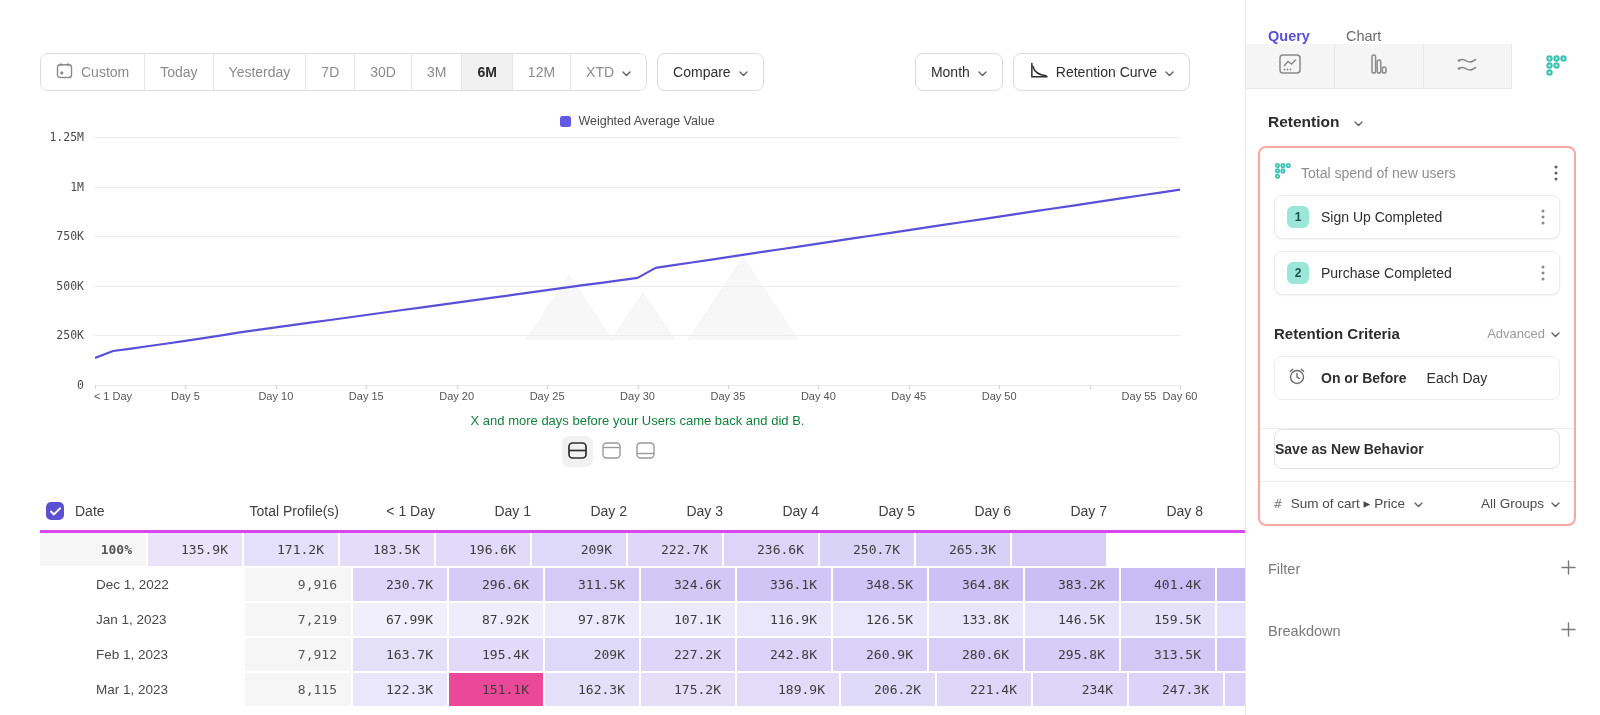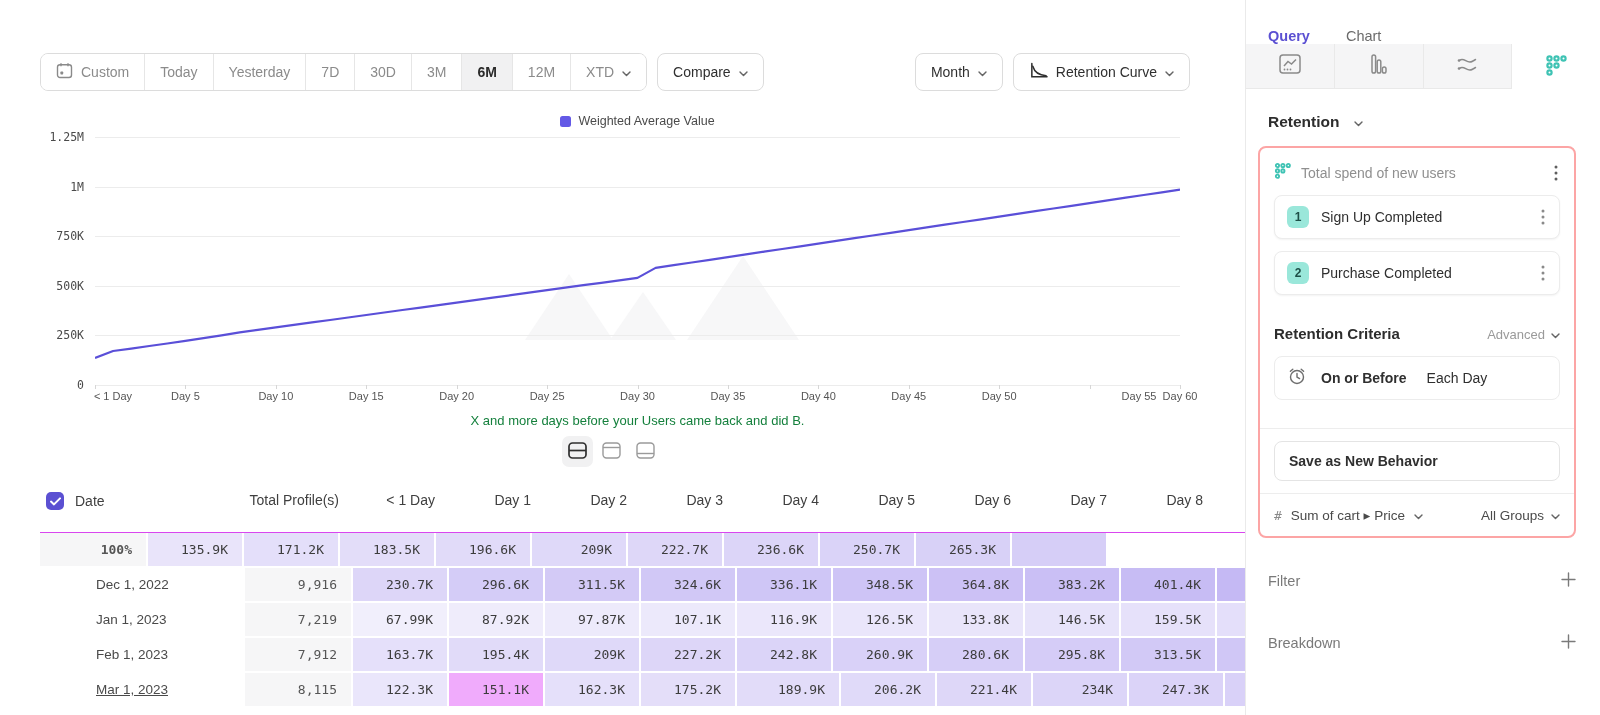--- a/index.html
+++ b/index.html
@@ -34,21 +34,21 @@
   .caption { margin-left:55px; margin-top:8px; text-align:center; font-size:13px; color:#15803d; }
 
   
   .layout-toggles { position:absolute; top:436px; left:562px; display:flex; gap:3px; }
   .ltog { width:31px; height:31px; display:flex; align-items:center; justify-content:center; border:none; background:#fff; border-radius:7px; cursor:pointer; }
   .ltog.active { background:#f1f1f2; }
 
   
   .tablewrap { position:absolute; top:492px; left:40px; width:1260px; }
   .trow { display:flex; height:35px; }
-  .thead { height:41px; border-bottom:1px solid #d946ef; align-items:flex-start; }
+  .thead { height:41px; border-bottom:3px solid #d946ef; align-items:center; }
   .cell { flex:none; display:flex; align-items:center; justify-content:flex-end; padding-right:14px; font-family:"DejaVu Sans Mono", monospace; font-size:13px; color:#3c3c3c; border-right:2px solid #fff; border-bottom:2px solid #fff; }
   .hcell { font-family:"Liberation Sans", sans-serif; font-size:14px; color:#3f3f3f; border:none; background:#fff; }
   .datecell { justify-content:flex-start; padding-left:6px; font-family:"Liberation Sans", sans-serif; font-size:13.5px; color:#4a4a4a; background:#fff; gap:11px; }
   .datecell .dlabel { overflow:hidden; text-overflow:ellipsis; white-space:nowrap; }
   .indent { padding-left:56px; }
   .totalcell { background:#f6f6f7; color:#555; }
   .checkbox { width:18px; height:18px; border-radius:5px; display:flex; align-items:center; justify-content:center; flex:none; cursor:pointer; }
   .rowchev { color:#444; display:flex; align-items:center; }
 
   
@@ -61,28 +61,28 @@
   .itab:last-child { border-right:none; }
   .itab.active { background:#fff; border-bottom:none; }
   .sb-heading { display:flex; align-items:center; gap:15px; margin:24px 0 0 22px; font-size:15.5px; font-weight:bold; color:#2d2d2d; cursor:pointer; }
   .panel { margin:15px 24px 0 12px; border:2px solid #fca5a5; border-radius:8px; padding:14px 14px 0 14px; }
   .bhead { display:flex; align-items:center; gap:10px; }
   .bhead .btitle { flex:1; font-size:14px; color:#8f8f8f; }
   .ecard { margin-top:12px; height:44px; display:flex; align-items:center; gap:12px; padding:0 12px; border:1px solid #ececec; border-radius:8px; box-shadow:0 1px 2px rgba(0,0,0,.05); background:#fff; cursor:pointer; }
   .badge { width:22px; height:22px; border-radius:6px; display:flex; align-items:center; justify-content:center; font-size:12px; font-weight:bold; color:#1d4f47; flex:none; }
   .elabel { flex:1; font-size:14px; color:#2f2f2f; }
   .kebab { display:flex; align-items:center; cursor:pointer; padding:2px; }
-  .criteria { display:flex; align-items:flex-end; margin-top:30px; }
+  .criteria { display:flex; align-items:center; margin-top:30px; }
   .criteria .clabel { flex:1; font-size:15px; font-weight:bold; color:#2d2d2d; }
   .criteria .cmode { display:flex; align-items:center; gap:6px; font-size:13px; color:#9a9a9a; cursor:pointer; }
   .whencard { margin-top:14px; height:44px; display:flex; align-items:center; gap:14px; padding:0 12px; border:1px solid #ececec; border-radius:8px; background:#fff; cursor:pointer; }
   .wcond { font-size:14px; color:#2f2f2f; font-weight:bold; }
   .wunit { font-size:14px; color:#2f2f2f; margin-left:6px; }
   .pdivider { margin:28px -14px 0 -14px; border-top:1px solid #ededed; }
-  .savebtn { margin-top:12px; width:100%; height:40px; display:flex; align-items:center; padding:0 14px; border:1px solid #e4e4e4; border-radius:8px; background:#fff; font-size:14px; font-weight:bold; color:#2f2f2f; cursor:pointer; }
+  .savebtn { width:100%; height:40px; display:flex; align-items:center; padding:0 0; border:1px solid #e4e4e4; border-radius:8px; background:#fff; font-size:14px; font-weight:bold; color:#2f2f2f; cursor:pointer; }
   .pfooter { margin:12px -14px 0 -14px; border-top:1px solid #ededed; padding:12px 14px; display:flex; align-items:center; }
   .measure { display:flex; align-items:center; gap:9px; flex:1; cursor:pointer; }
   .mhash { font-size:13px; color:#8a8a8a; font-family:"DejaVu Sans Mono", monospace; }
   .mlabel { font-size:13.5px; color:#4a4a4a; }
   .groups { display:flex; align-items:center; gap:7px; font-size:13.5px; color:#4a4a4a; cursor:pointer; }
   .addrow { display:flex; align-items:center; margin:34px 24px 0 22px; }
   .addrow.second { margin-top:44px; }
   .addrow .alabel { flex:1; font-size:14.5px; color:#7a7a7a; }
   .plusbtn { background:none; border:none; cursor:pointer; display:flex; align-items:center; }
 </style>
@@ -310,26 +310,26 @@
           <div class="cell" style="width: 96px; background: rgb(223, 217, 249);">209K</div>
           <div class="cell" style="width: 96px; background: rgb(221, 214, 248);">227.2K</div>
           <div class="cell" style="width: 96px; background: rgb(219, 212, 248);">242.8K</div>
           <div class="cell" style="width: 96px; background: rgb(217, 209, 248);">260.9K</div>
           <div class="cell" style="width: 96px; background: rgb(214, 206, 247);">280.6K</div>
           <div class="cell" style="width: 96px; background: rgb(213, 204, 247);">295.8K</div>
           <div class="cell" style="width: 96px; background: rgb(210, 201, 246);">313.5K</div>
           <div class="cell" style="width: 96px; background: rgb(208, 199, 246);"></div>
         </div>
         <div class="trow">
-          <div class="cell datecell indent" style="width: 205px; text-decoration: underline;">
+          <div class="cell datecell indent" style="width: 205px;">
             <span class="dlabel">Mar 1, 2023</span>
           </div>
           <div class="cell totalcell" style="width: 108px;">8,115</div>
           <div class="cell" style="width: 96px; background: rgb(234, 230, 251);">122.3K</div>
-          <div class="cell" style="width: 96px; background: #f0abfc;">151.1K</div>
+          <div class="cell" style="width: 96px; background: #ec4899;">151.1K</div>
           <div class="cell" style="width: 96px; background: rgb(229, 224, 250);">162.3K</div>
           <div class="cell" style="width: 96px; background: rgb(228, 222, 249);">175.2K</div>
           <div class="cell" style="width: 104px; background: rgb(226, 220, 249);">189.9K</div>
           <div class="cell" style="width: 96px; background: rgb(224, 218, 249);">206.2K</div>
           <div class="cell" style="width: 96px; background: rgb(222, 215, 248);">221.4K</div>
           <div class="cell" style="width: 96px; background: rgb(220, 213, 248);">234K</div>
           <div class="cell" style="width: 96px; background: rgb(219, 211, 248);">247.3K</div>
           <div class="cell" style="width: 96px; background: rgb(217, 209, 248);"></div>
         </div>
       </div>

